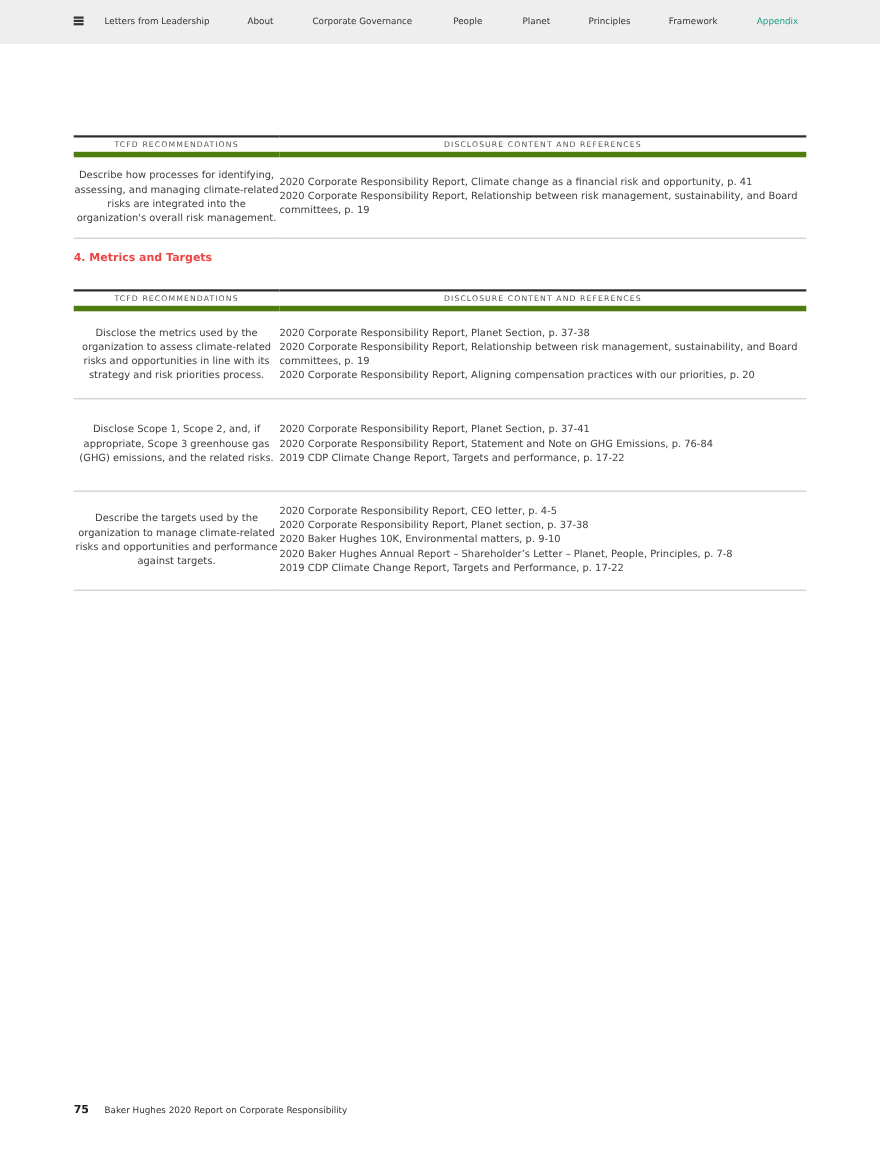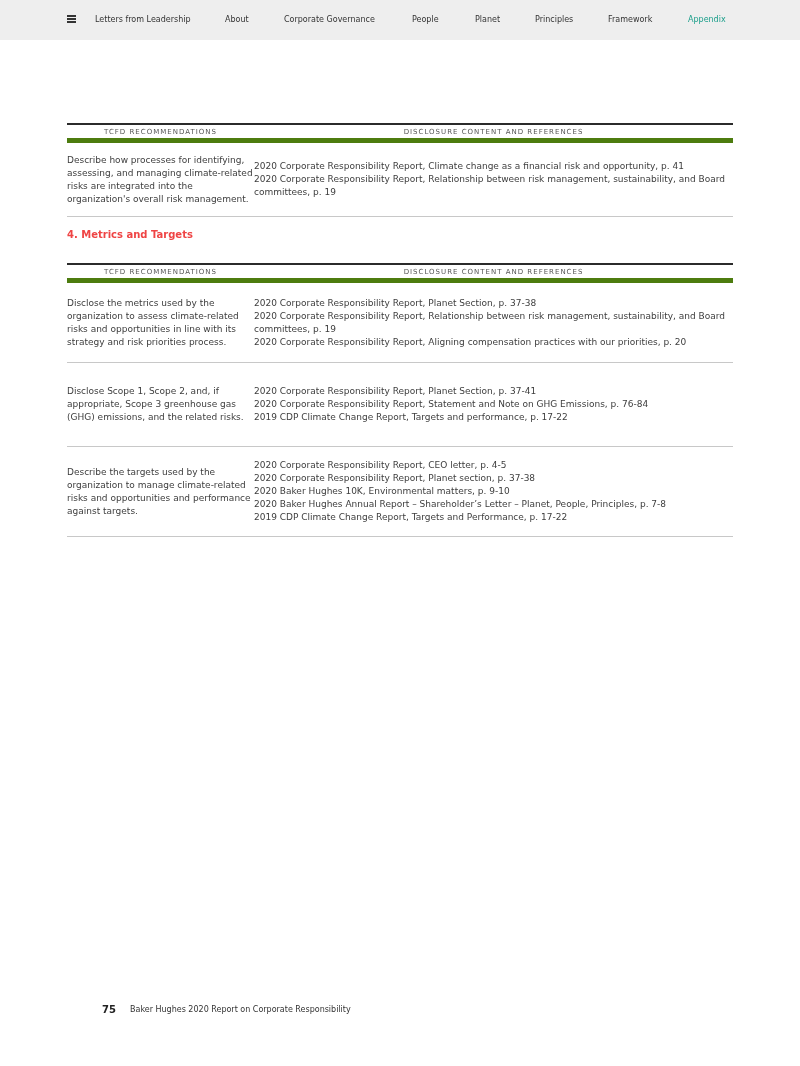--- a/index.html
+++ b/index.html
@@ -24,27 +24,27 @@
 
     table.tcfd { position: absolute; left: 67px; width: 666px; border-collapse: collapse; }
     table.tcfd th {
       text-align: center; font-weight: normal; font-size: 7px; letter-spacing: 1px;
       color: #555; padding: 3px 0 2px 0; border-top: 2px solid #2b2b2b; border-bottom: 5px solid #4d7c0f;
     }
     table.tcfd td {
       vertical-align: middle; font-size: 9px; line-height: 13px; color: #3d3d3d;
       padding: 2px 0; border-bottom: 1px solid #c8c8c8;
     }
-    .col1 { width: 187px; padding-right: 0; }
+    .col1 { width: 187px; padding-right: 0; text-align: center; }
     .refs div { white-space: normal; }
     .section-heading {
       position: absolute; left: 67px; top: 229px; font-size: 10px; font-weight: bold;
       color: #ef4444; margin: 0;
     }
-    .footer { position: absolute; left: 67px; top: 1004px; display: flex; align-items: center; margin-left: 35px; }
+    .footer { position: absolute; left: 67px; top: 1004px; display: flex; align-items: center; }
     .page-num { font-size: 10px; font-weight: bold; color: #222; width: 28px; }
     .footer-title { font-size: 8px; color: #333; text-align: right; }
   </style>
 </head>
 <body>
 
 <nav class="topnav">
   <div class="hamburger">
       <span></span>
       <span></span>

